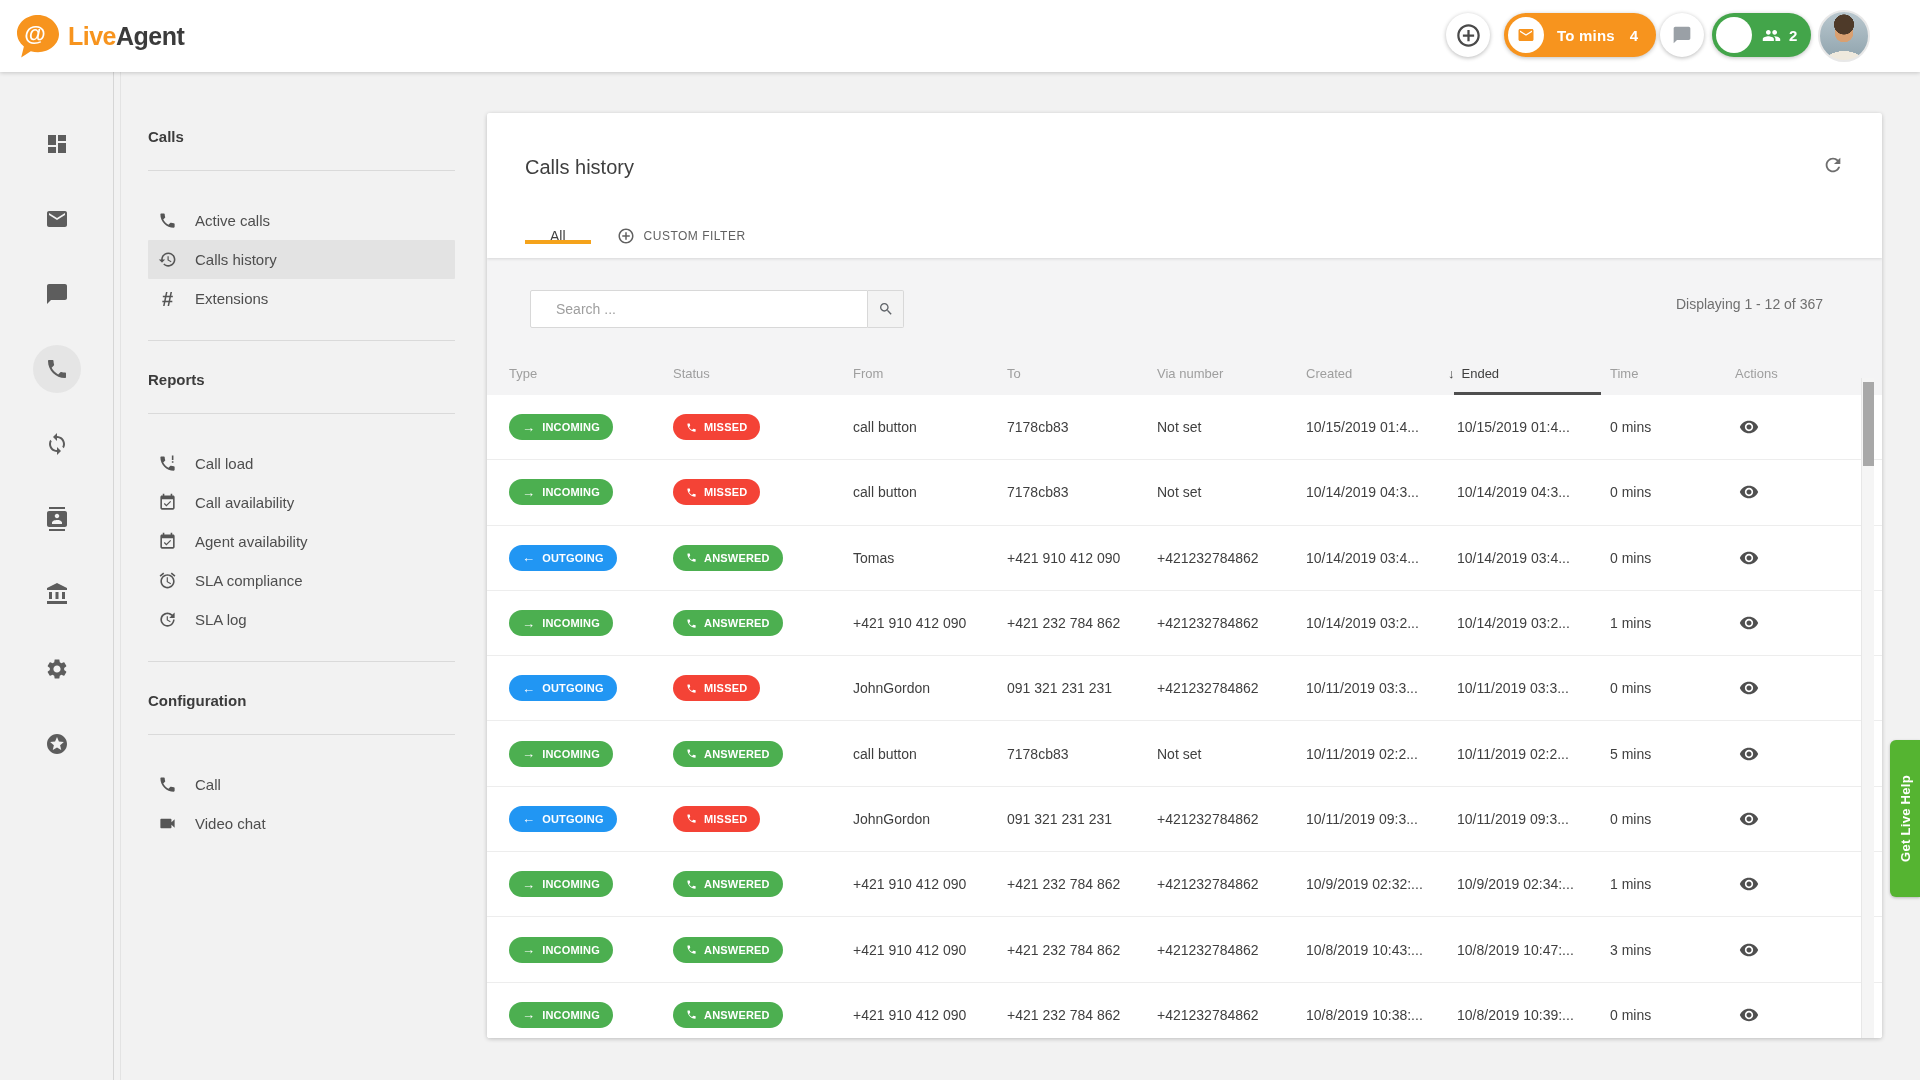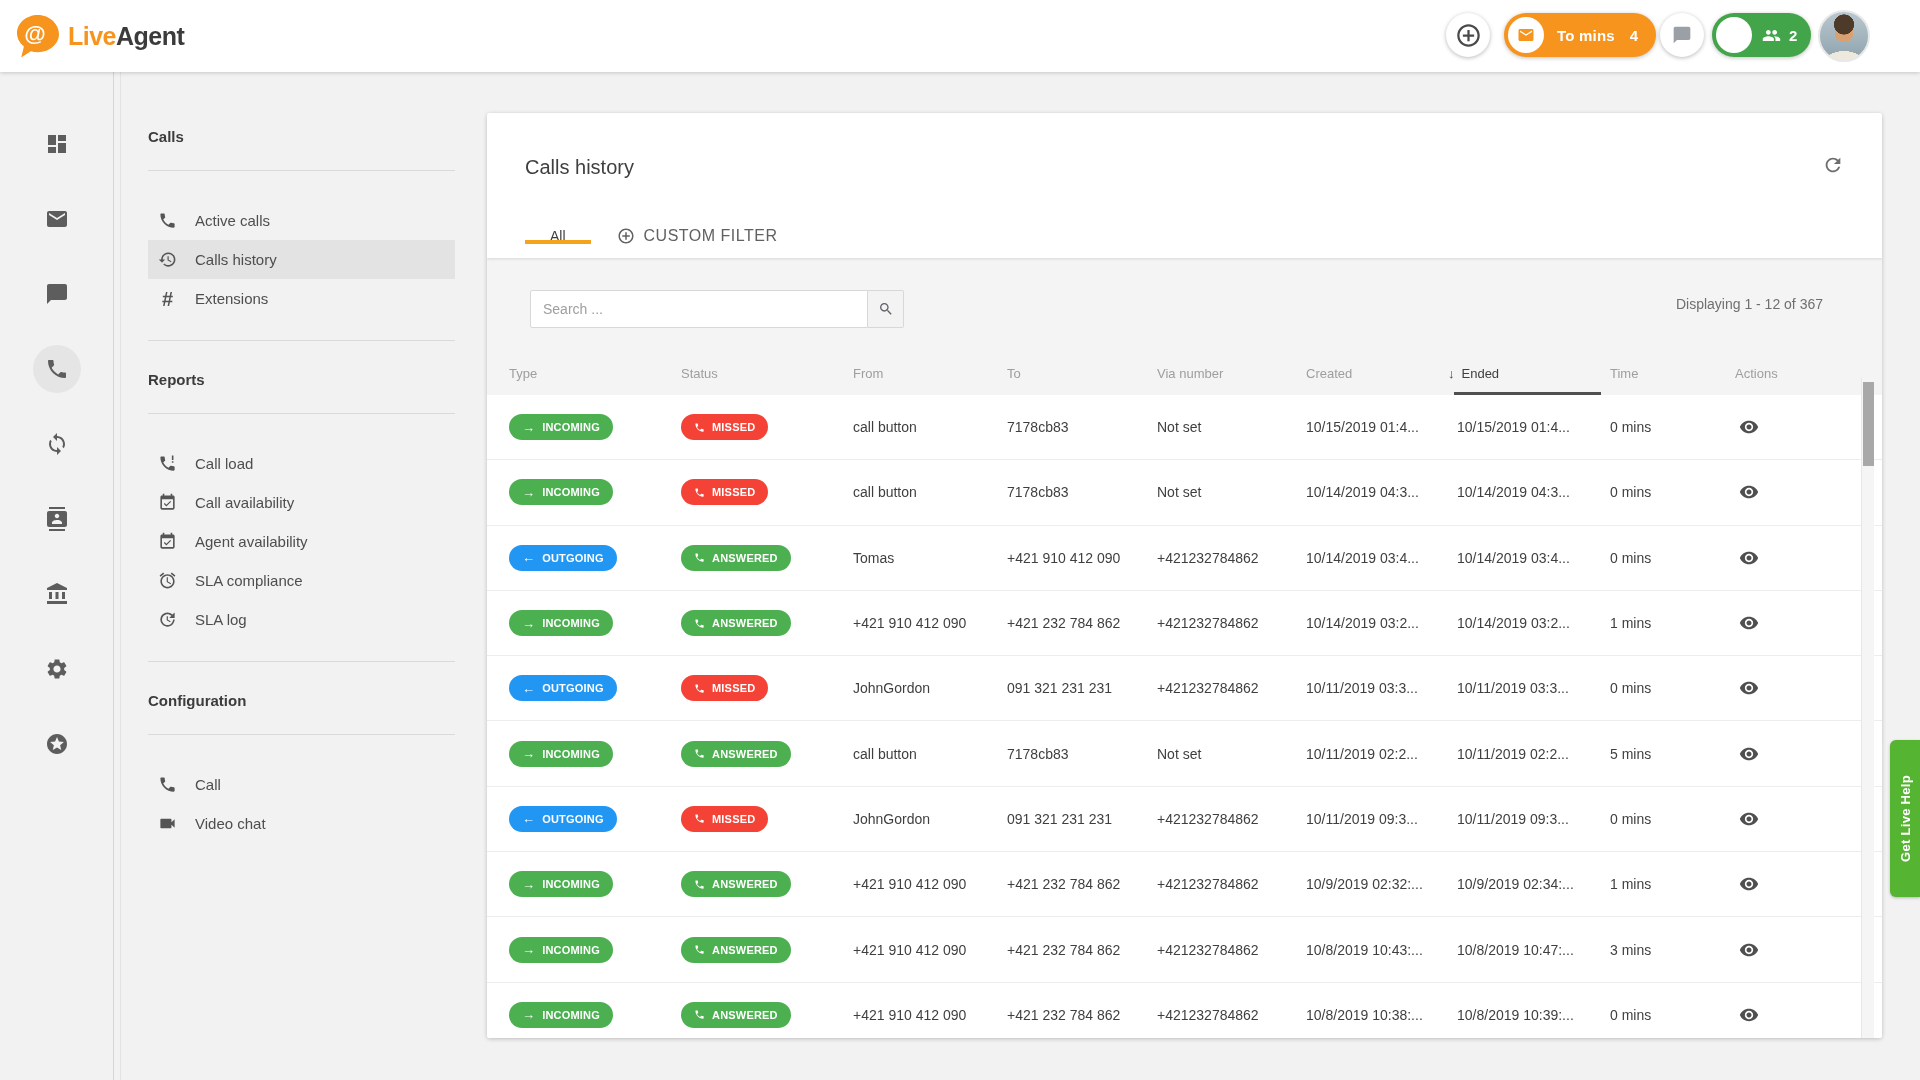--- a/index.html
+++ b/index.html
@@ -71,46 +71,46 @@
   #cardHead{position:absolute;top:0;left:0;right:0;height:145px;background:#fff;z-index:3;
     box-shadow:0 1px 3px rgba(0,0,0,.12)}
   #cardTitle{position:absolute;left:38px;top:43px;font-size:20px;font-weight:500;color:#3f3f3f}
   #refreshBtn{position:absolute;left:1324px;top:30px;width:44px;height:44px;border:none;
     background:transparent;color:#6e6e6e;font-size:22px;display:flex;align-items:center;
     justify-content:center;cursor:pointer}
   .tabs{position:absolute;left:38px;bottom:0;height:44px;display:flex;align-items:center}
   .tab{position:relative;display:flex;align-items:center;cursor:pointer;font-size:14px;color:#555}
   #tabAll{padding:0 25px;color:#3f3f3f}
   #tabAll .underline{position:absolute;left:0;bottom:0;width:100%;height:4px;background:var(--accent)}
-  #tabCF{margin-left:26px;font-size:16px;color:#616161;letter-spacing:.5px}
+  #tabCF{margin-left:26px;font-size:12px;color:#616161;letter-spacing:.5px}
   #tabCF .icn{font-size:18px;color:#616161;margin-right:9px}
 
   #cardBody{position:absolute;top:145px;left:0;right:0;bottom:0;background:#f4f4f5}
   .searchbox{position:absolute;left:43px;top:32px;height:38px;display:flex}
   .searchbox input{width:338px;height:38px;border:1px solid #d8d8d8;border-radius:2px 0 0 2px;
-    padding:0 12px;font-size:14px;color:#444;background:#fff;outline:none;
+    padding:0 25px;font-size:14px;color:#444;background:#fff;outline:none;
     font-family:"Liberation Sans",sans-serif}
   .searchbox input::placeholder{color:#9e9e9e}
   .sbtn{width:36px;height:38px;border:1px solid #d8d8d8;border-left:none;background:#f3f3f3;
     border-radius:0 2px 2px 0;display:flex;align-items:center;justify-content:center;
     color:#5f6368;font-size:16px;cursor:pointer}
   #displaying{position:absolute;right:59px;top:38px;font-size:14px;color:#6f6f6f}
 
   #thead{position:absolute;top:93px;left:0;right:0;height:44px}
   .th{position:absolute;top:50%;transform:translateY(-50%);font-size:13px;color:#9e9e9e;
     white-space:nowrap;cursor:pointer}
   .th.sorted{color:#3f3f3f}
   .th .sort-arrow{font-size:13px;margin-right:7px;color:#3f3f3f}
   #sortline{position:absolute;left:967px;bottom:0;width:147px;height:3px;background:#4f4f4f}
 
   #tbody{position:absolute;top:137px;left:0;right:0;bottom:0;background:#fff;overflow:hidden}
   .row{position:relative;height:65.3px;border-bottom:1px solid #ededed;background:#fff;cursor:pointer}
   .cell{position:absolute;top:50%;transform:translateY(-50%);font-size:14px;color:#3f3f3f;
     white-space:nowrap}
-  .c-type{left:22px}.c-status{left:194px}.c-from{left:366px}.c-to{left:520px}
+  .c-type{left:22px}.c-status{left:186px}.c-from{left:366px}.c-to{left:520px}
   .c-via{left:670px}.c-created{left:819px}.c-ended{left:970px}.c-time{left:1123px}
   .c-actions{left:1248px}
   .th.c-ended{left:961px}
 
   .badge{height:26px;border-radius:13px;padding:0 13px;font-size:11px;font-weight:700;
     display:inline-flex;align-items:center;gap:7px;color:#fff;letter-spacing:.2px}
   .b-green{background:var(--green)}.b-blue{background:var(--blue)}.b-red{background:var(--red)}
   .badge .arrow{font-size:13px;line-height:1}
   .badge .icn{font-size:11px;color:#fff}
 

